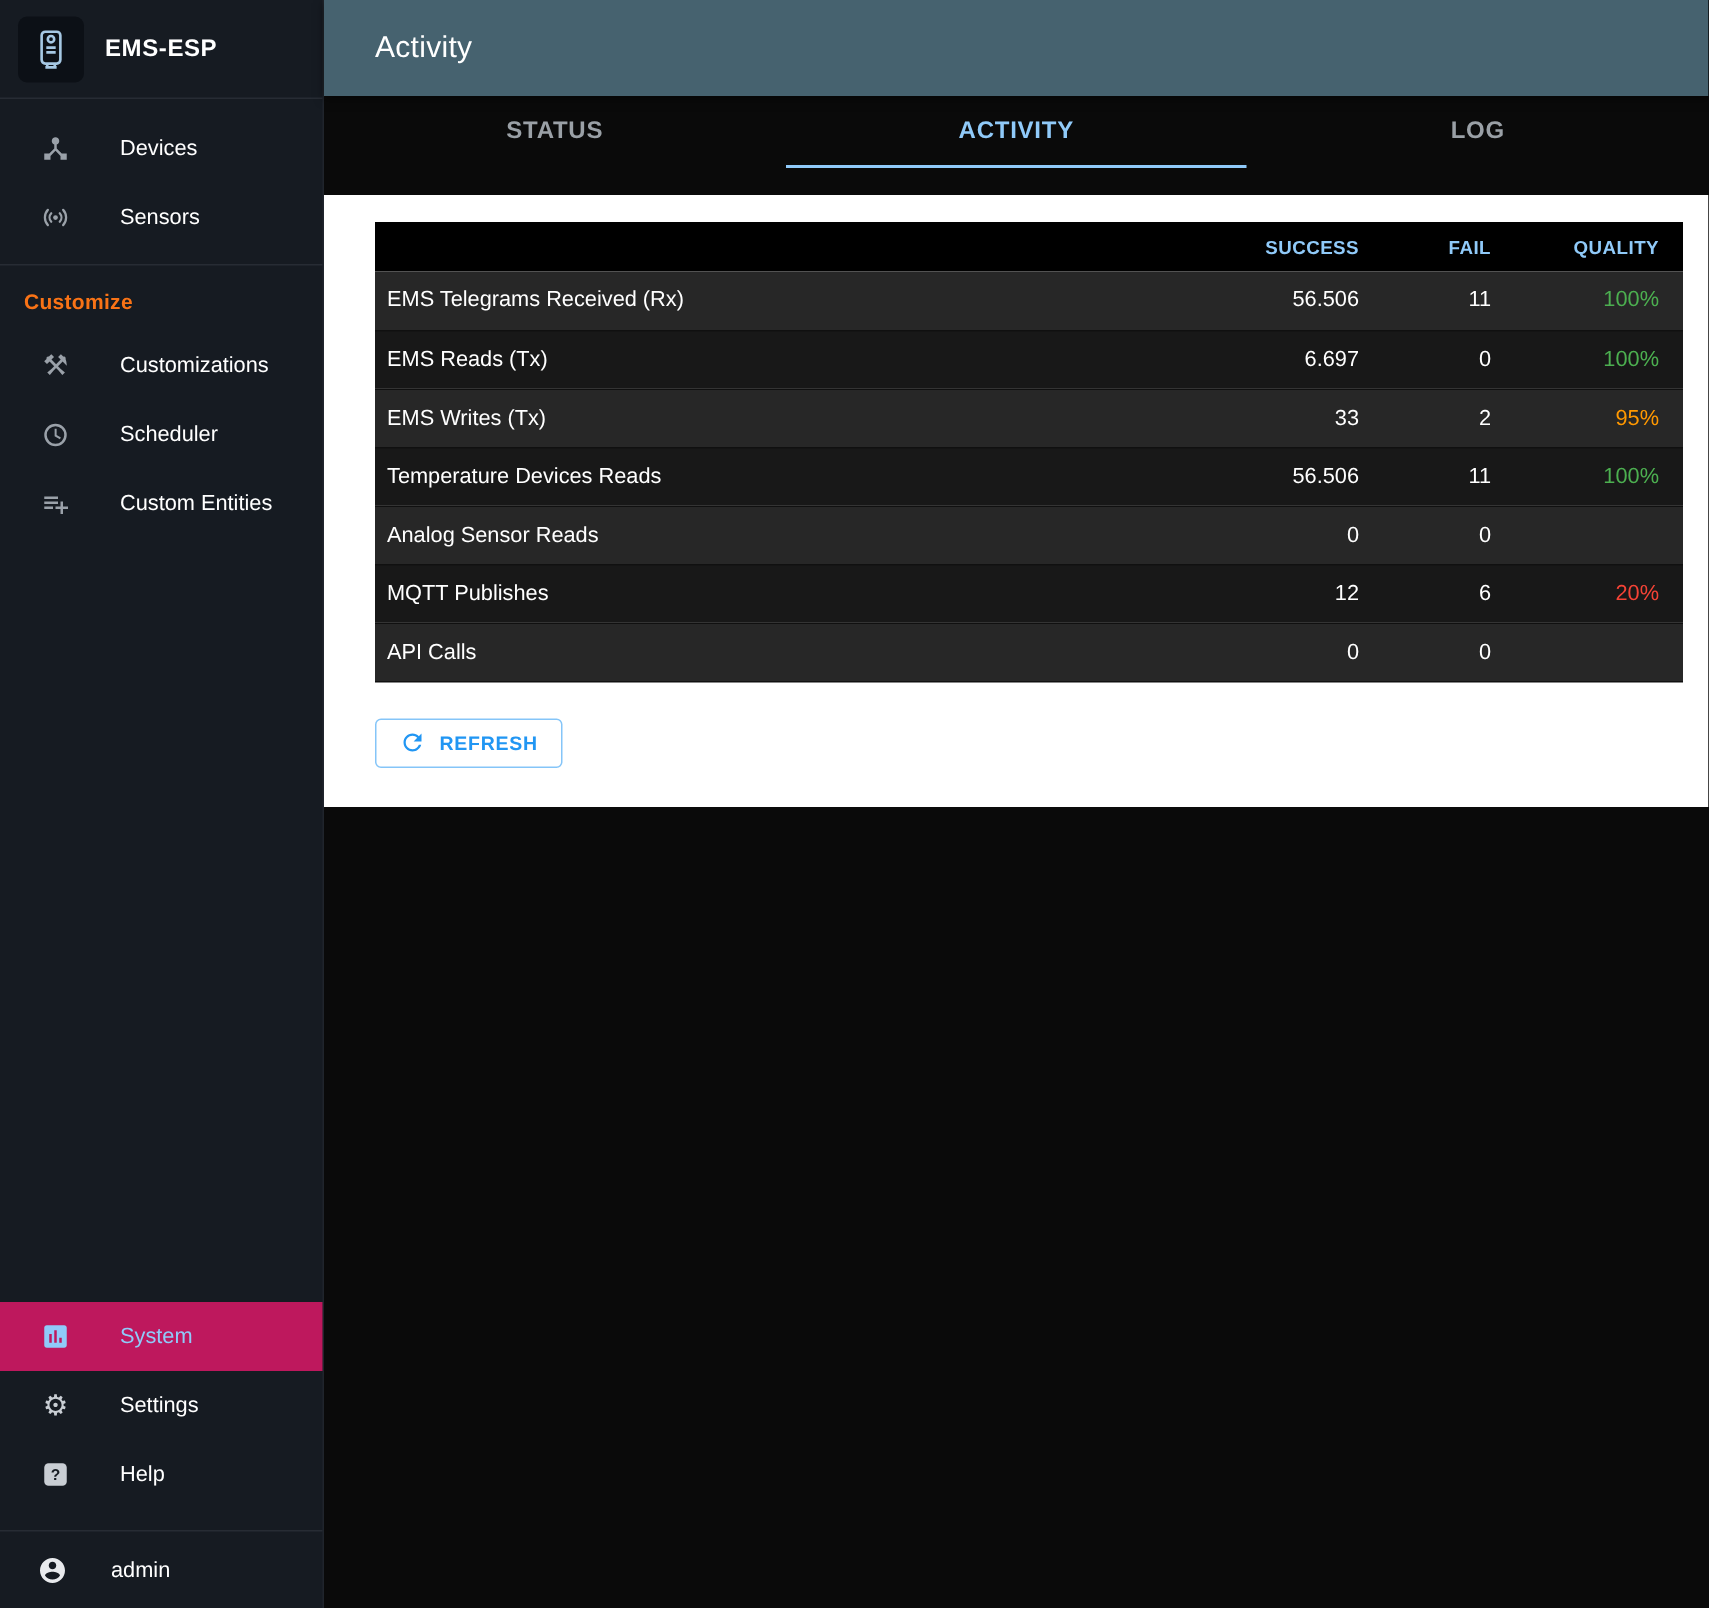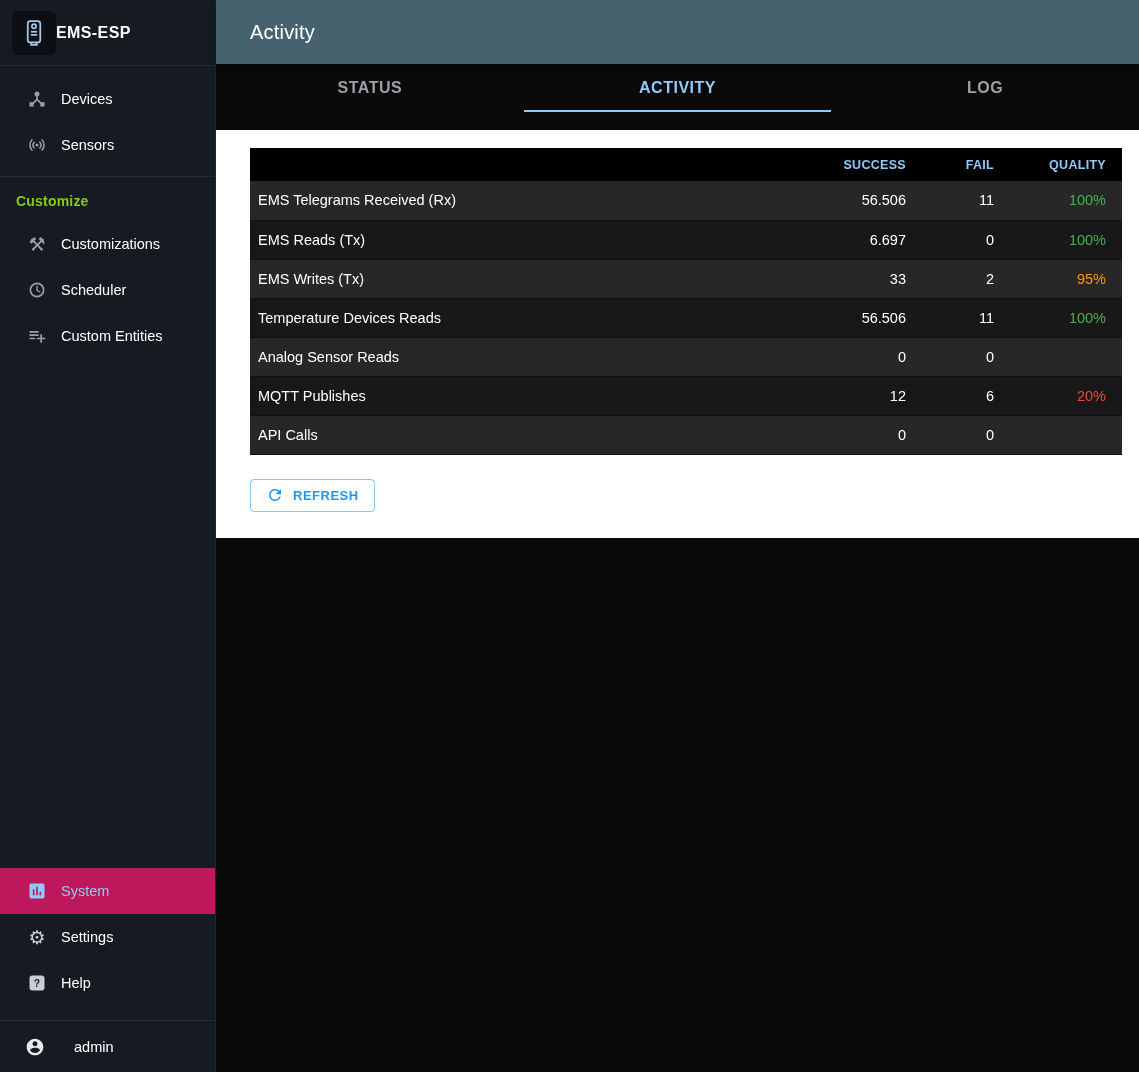--- a/index.html
+++ b/index.html
@@ -12,43 +12,43 @@
   .app { display: flex; width: 1139px; height: 1072px; }
 
   
   .sidebar {
     width: 216px; min-width: 216px; height: 100%;
     background: #161b22;
     display: flex; flex-direction: column;
     border-right: 1px solid #20252c;
   }
   .sidebar-header {
-    height: 66px; display: flex; align-items: center; 
+    height: 66px; display: flex; align-items: center; gap: 14px;
     padding: 0 12px; border-bottom: 1px solid #272c34;
   }
   .logo-tile {
     width: 44px; height: 44px; border-radius: 6px;
     background: #0c1016; display: flex; align-items: center; justify-content: center;
   }
   .app-name { font-size: 16px; font-weight: 700; letter-spacing: .4px; color: #fff; }
 
   .nav-group { padding-top: 10px; }
   .nav-item {
     height: 46px; display: flex; align-items: center;
-    padding: 0 16px 0 26px; gap: 13px; cursor: pointer;
+    padding: 0 16px 0 26px; gap: 32px; cursor: pointer;
   }
   .nav-icon { width: 22px; height: 22px; display: flex; align-items: center; justify-content: center; color: #9aa1a9; flex: none; }
   .nav-icon svg { width: 20px; height: 20px; }
   .nav-icon.glyph { font-size: 19px; line-height: 1; }
   .nav-label { font-size: 14.5px; color: #fff; }
 
   .divider { border-top: 1px solid #272c34; margin: 8px 0 0 0; }
   .subheader {
     padding: 16px 16px 12px 16px;
-    font-size: 14px; font-weight: 700; color: #84cc16; letter-spacing: .2px;
+    font-size: 14px; font-weight: 700; color: #f97316; letter-spacing: .2px;
   }
   .spacer { flex: 1; }
 
   .nav-item.active { background: #be185d; }
   .nav-item.active .nav-label { color: #90caf9; }
   .nav-item.active .nav-icon { color: #90caf9; }
 
   .bottom-group { margin-bottom: 14px; }
   .user-section {
     border-top: 1px solid #272c34; height: 52px;

